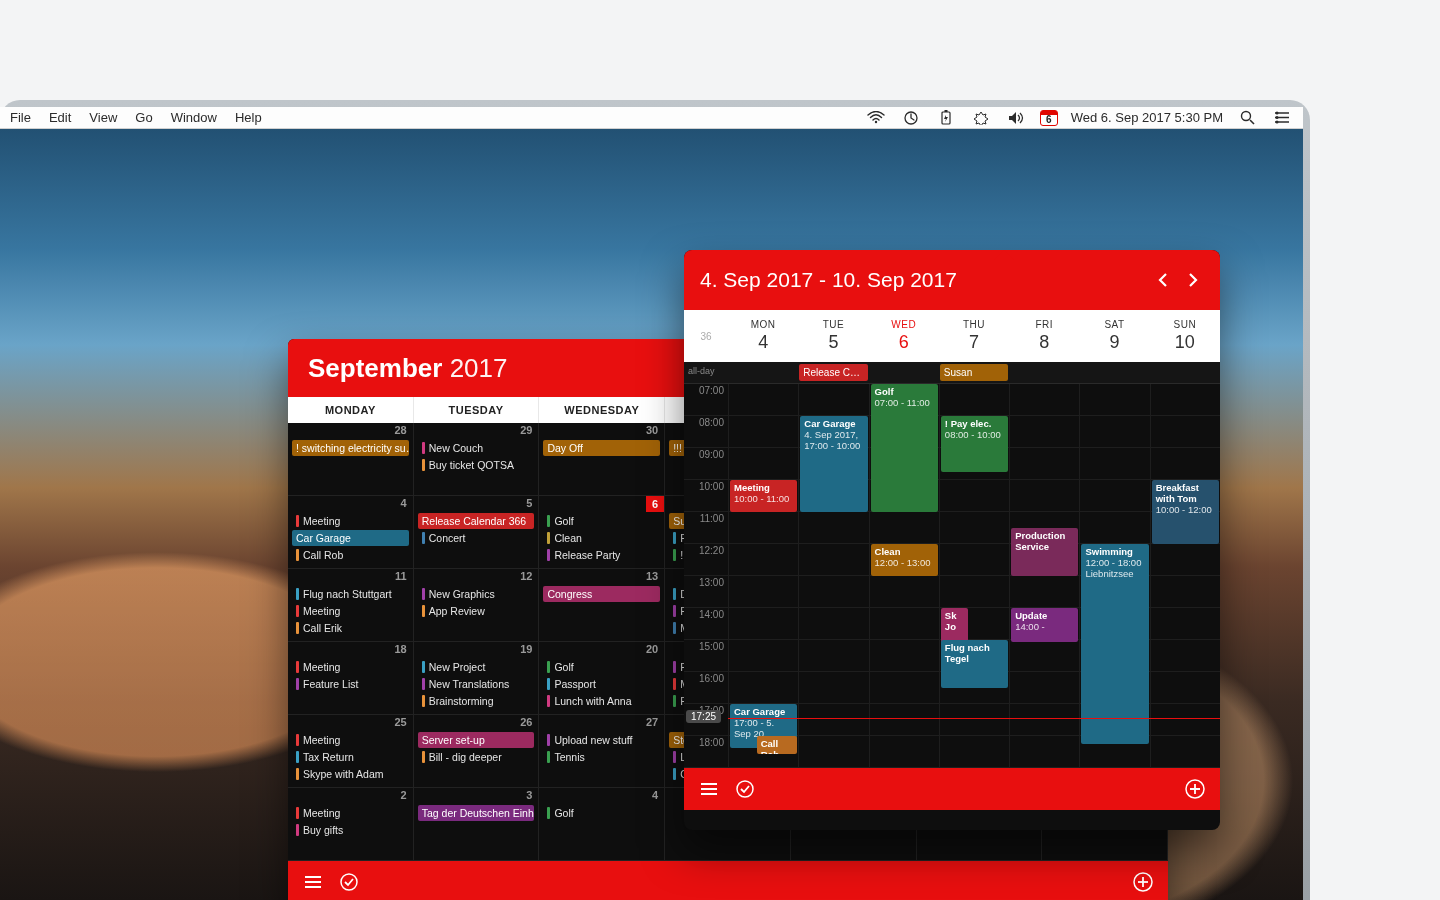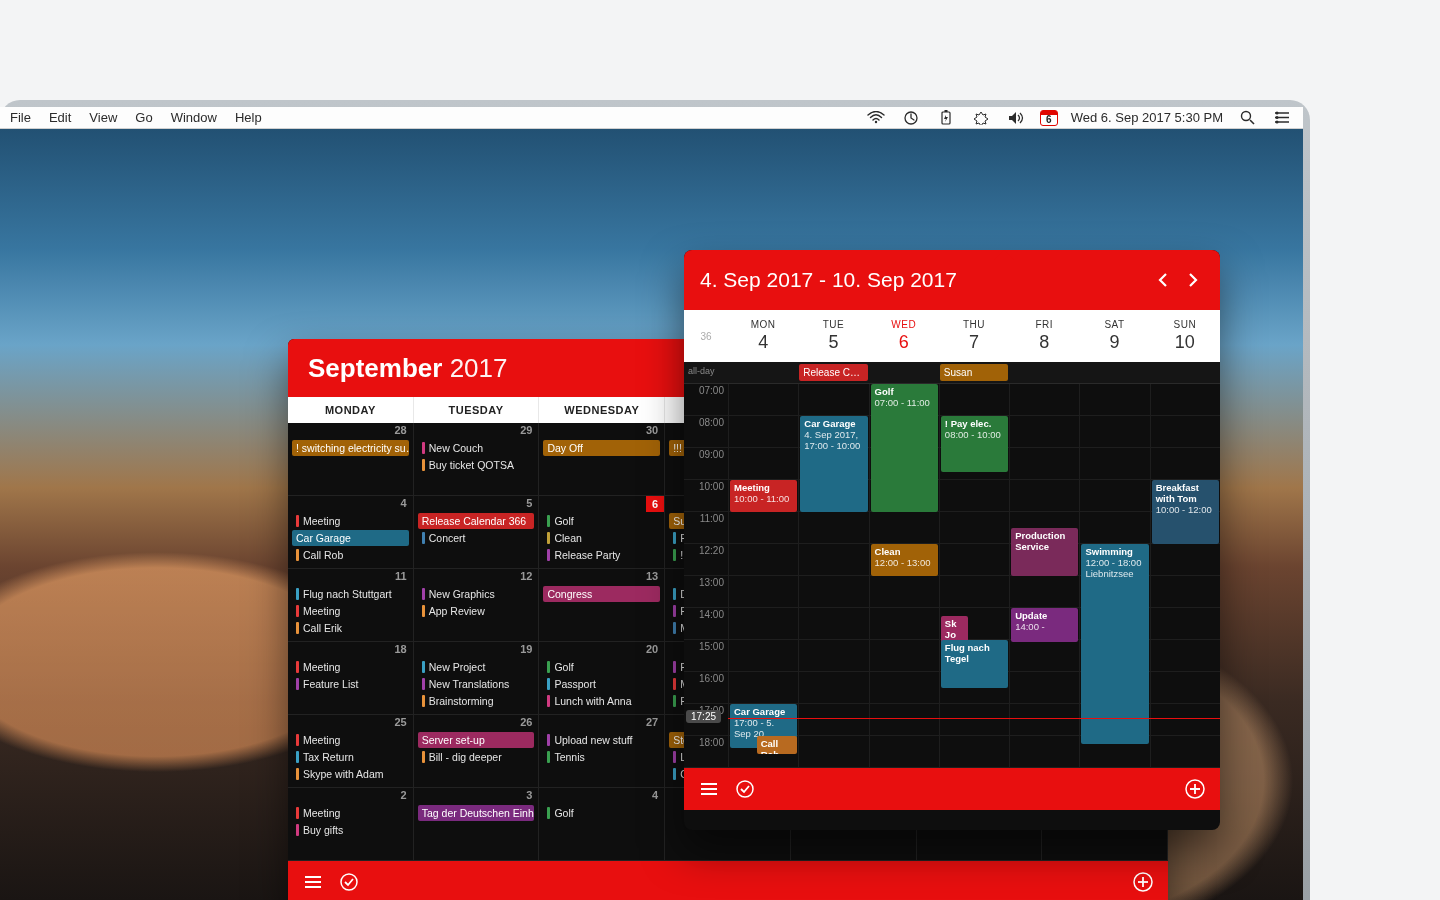--- a/index.html
+++ b/index.html
@@ -648,21 +648,21 @@
             <div class="slot"></div>
             <div class="slot"></div>
             <div class="slot"></div>
             <div class="slot"></div>
             <div class="slot"></div>
             <div class="slot"></div>
             <div class="slot"></div>
             <div class="slot"></div>
             <div class="slot"></div>
             <div class="wev c-green" style="top: 32px; height: 56px;"><span class="t">! Pay elec.</span><span class="s">08:00 - 10:00</span></div>
-            <div class="wev c-magenta" style="top: 232px; height: 46px; right: 60%;">
+            <div class="wev c-magenta" style="top: 224px; height: 46px; right: 60%;">
               <span class="t">Sk Jo</span>
             </div>
             <div class="wev c-teal" style="top: 256px; height: 48px;">
               <span class="t">Flug nach Tegel</span>
             </div>
           </div>
           <div class="daycol">
             <div class="slot"></div>
             <div class="slot"></div>
             <div class="slot"></div>

